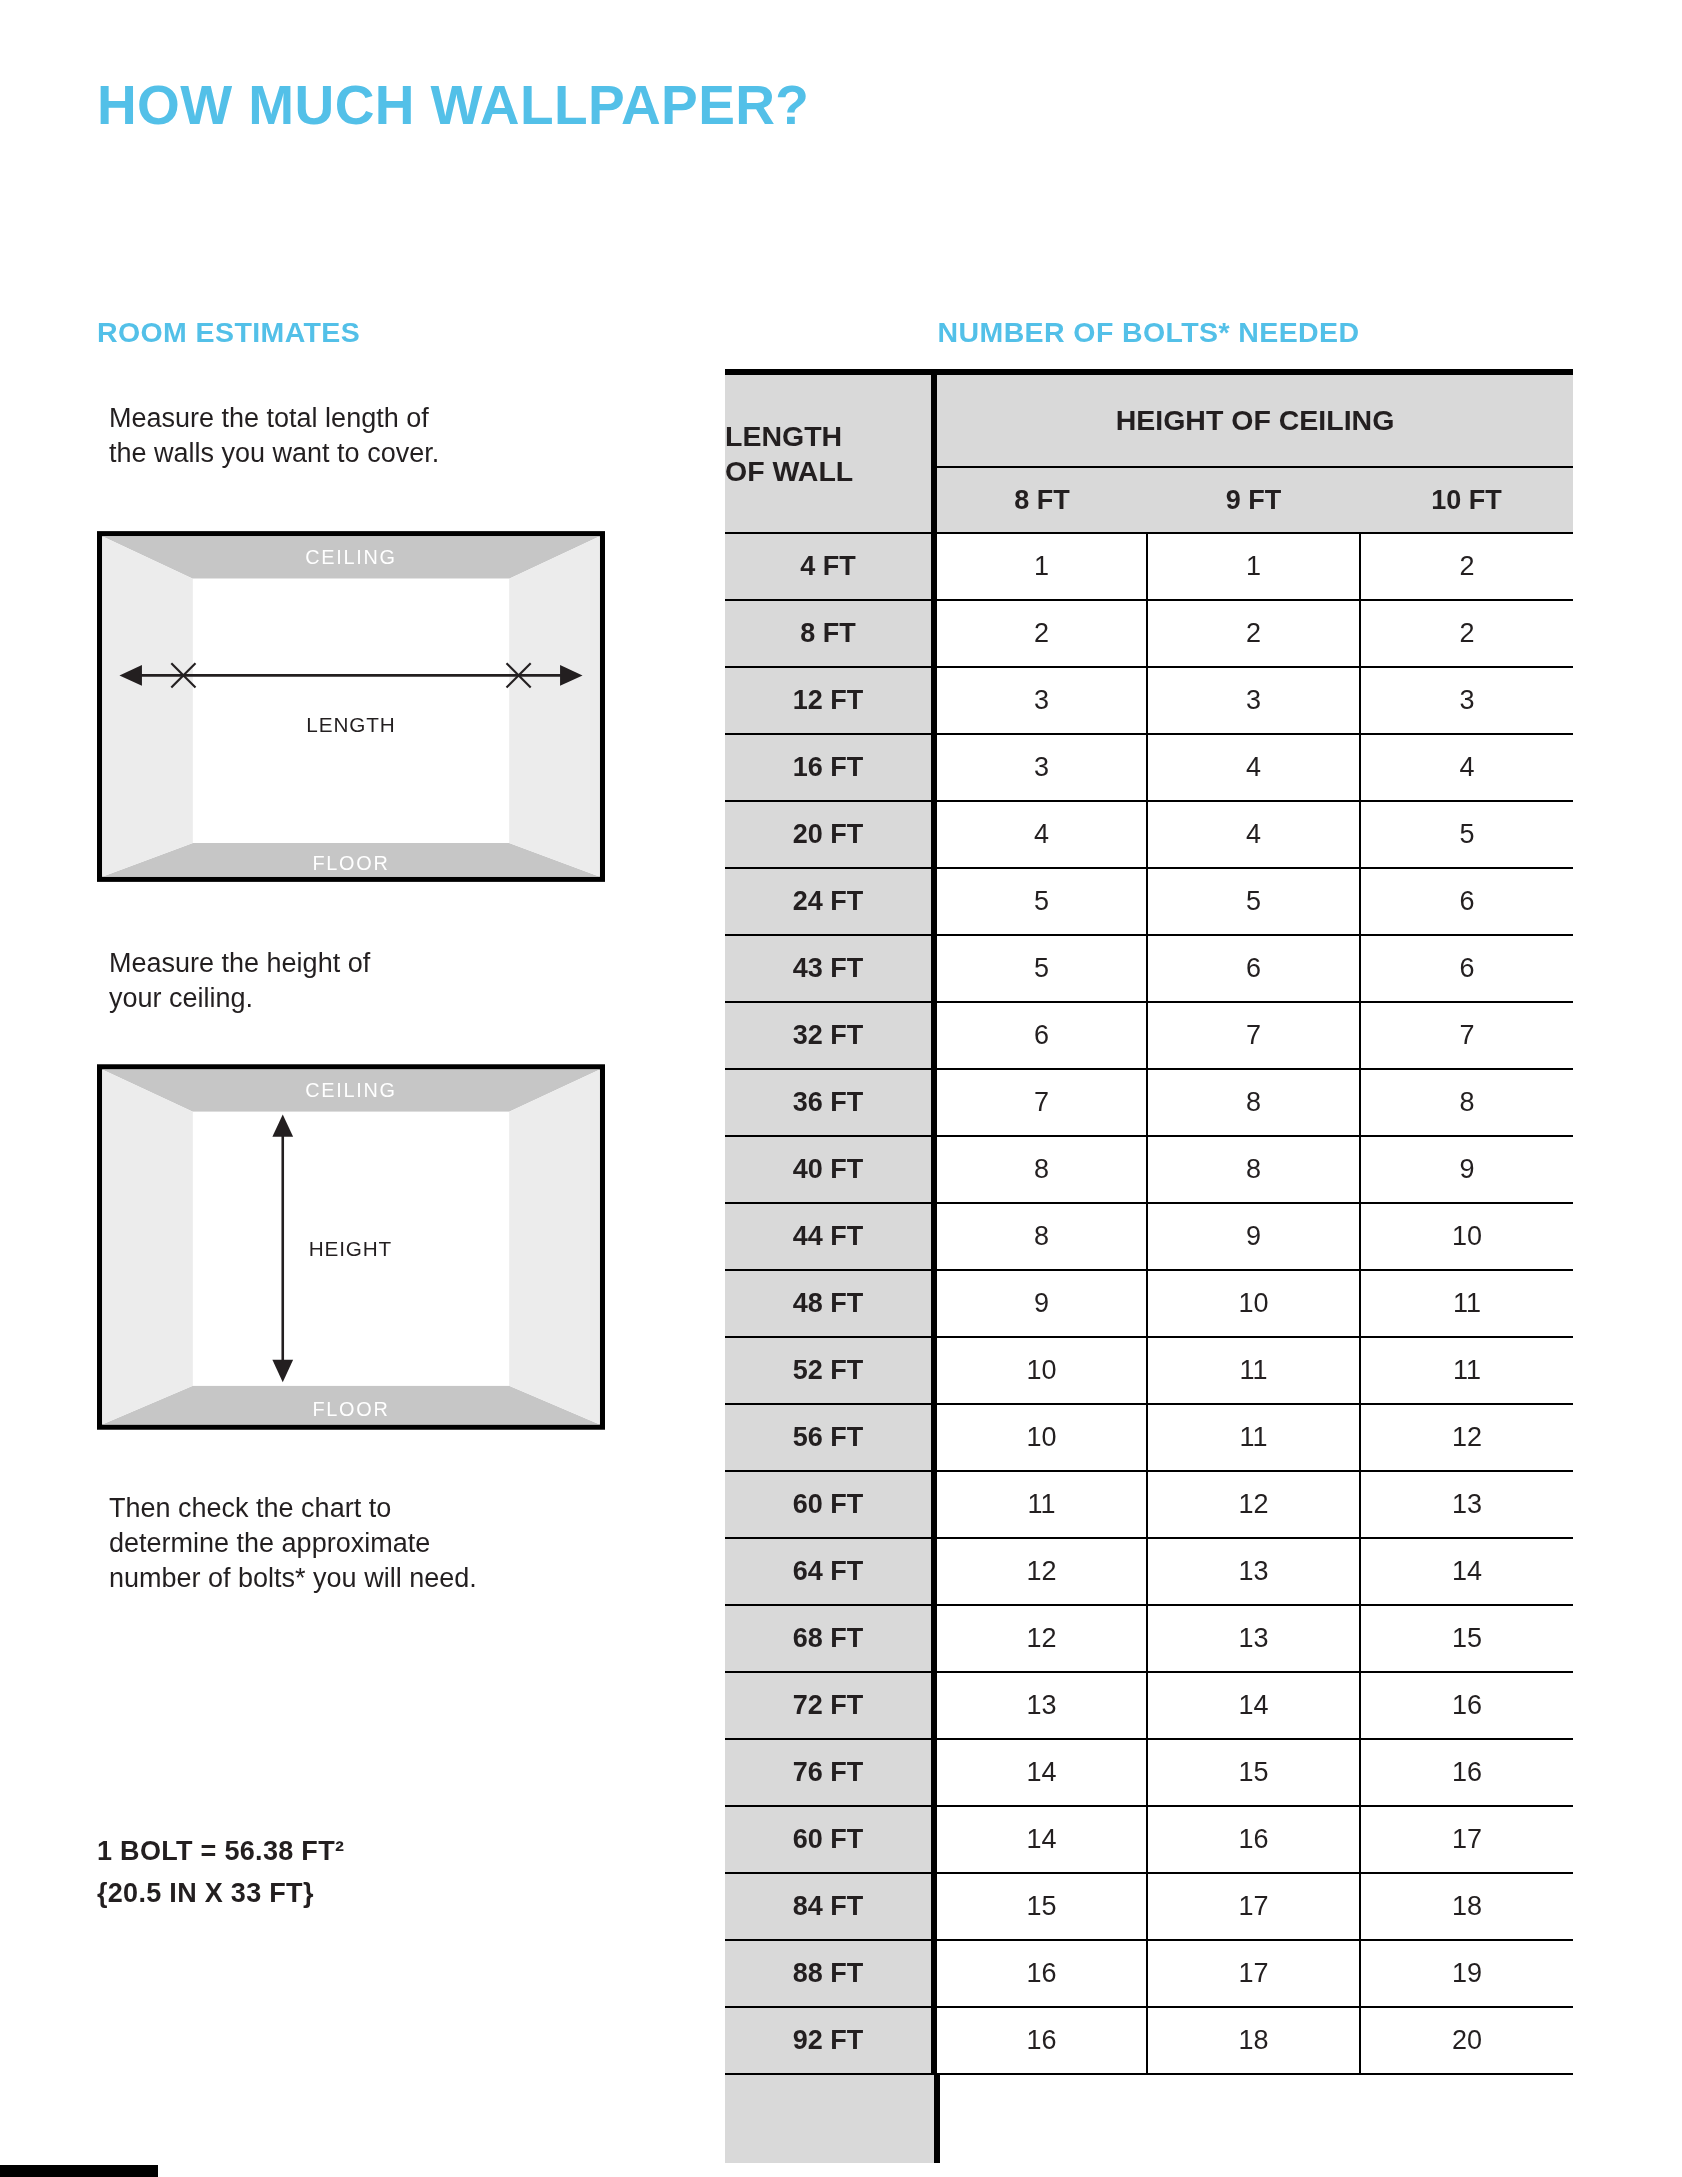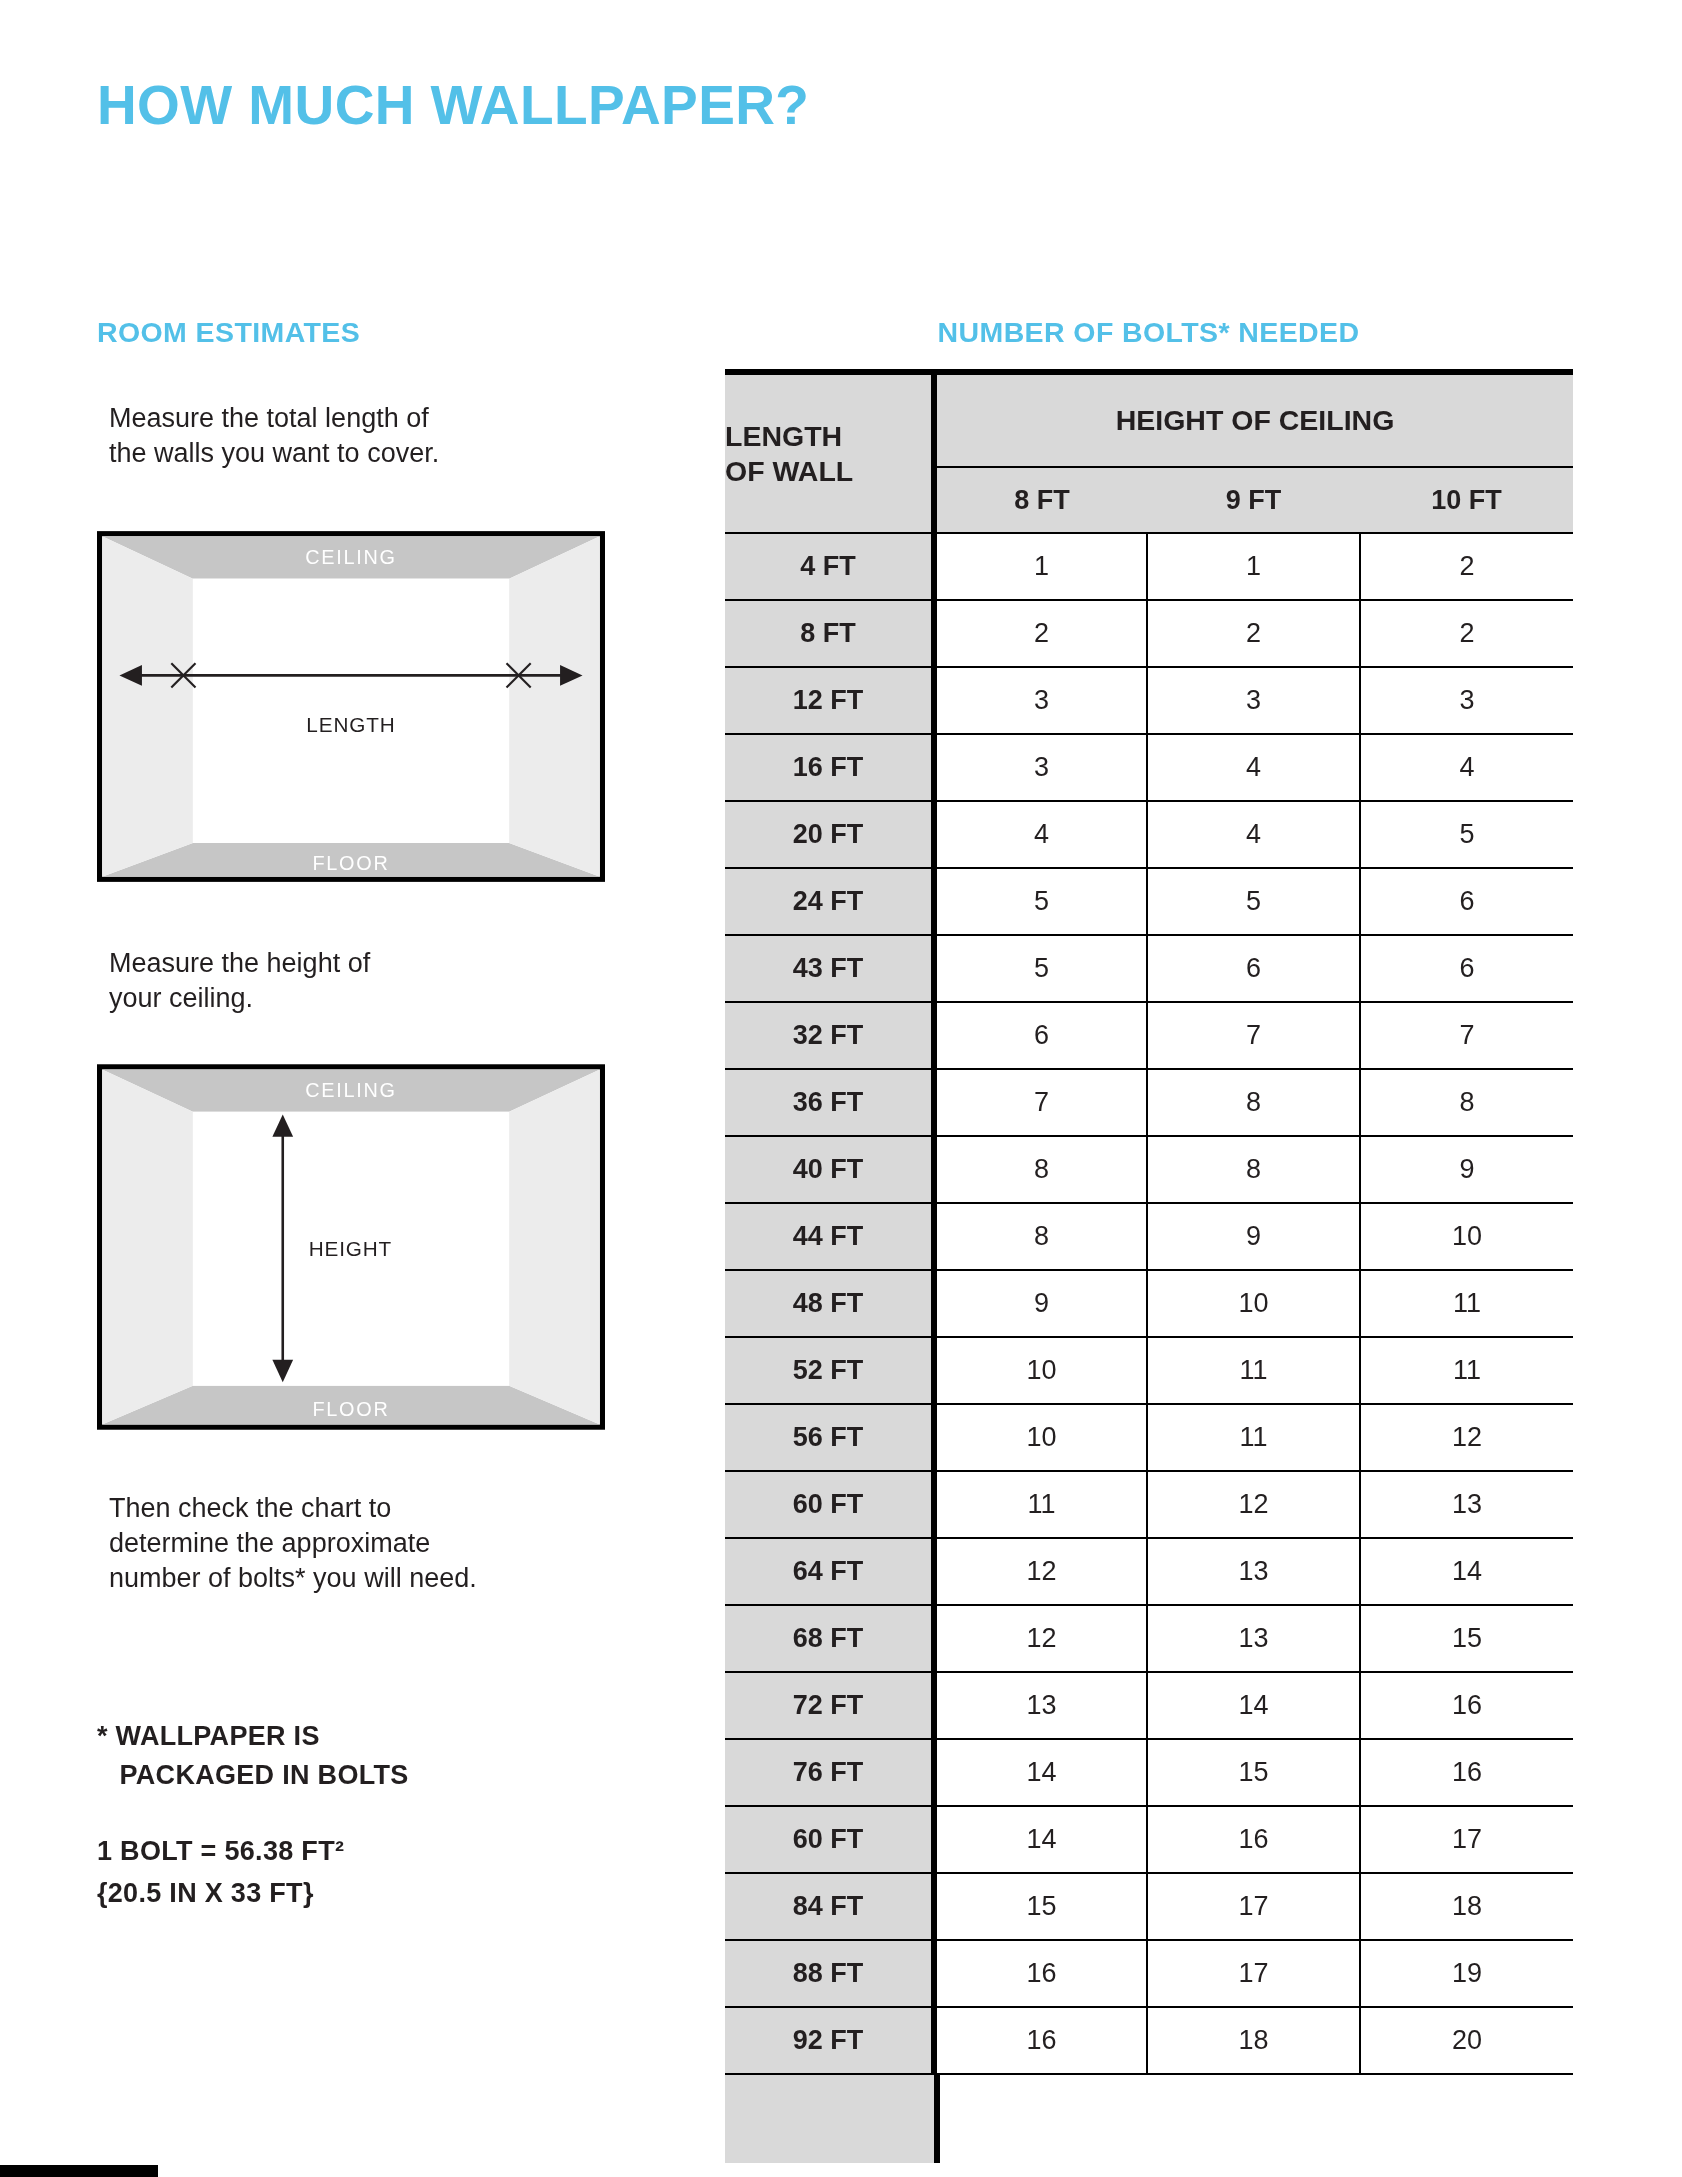--- a/index.html
+++ b/index.html
@@ -123,24 +123,20 @@
       <polygon points="215,58 203,84 227,84" stroke="none"></polygon>
       <polygon points="215,368 203,342 227,342" stroke="none"></polygon>
     </g>
     <text x="245" y="222" text-anchor="start" font-size="24" letter-spacing="1" fill="#231F20">HEIGHT</text>
   </svg>
 
   <p class="para" id="para3">Then check the chart to
 determine the approximate
 number of bolts* you will need.</p>
 
-  <div class="note">
-    <div>* WALLPAPER IS</div>
-    <div class="indent">PACKAGED IN BOLTS</div>
-  </div>
 
   <div class="boltspec">
     <div>1 BOLT = 56.38 FT²</div>
     <div>{20.5 IN X 33 FT}</div>
   </div>
 
   <div class="table-wrap">
     <table class="bolts">
       <colgroup>
         <col style="width:209px">

